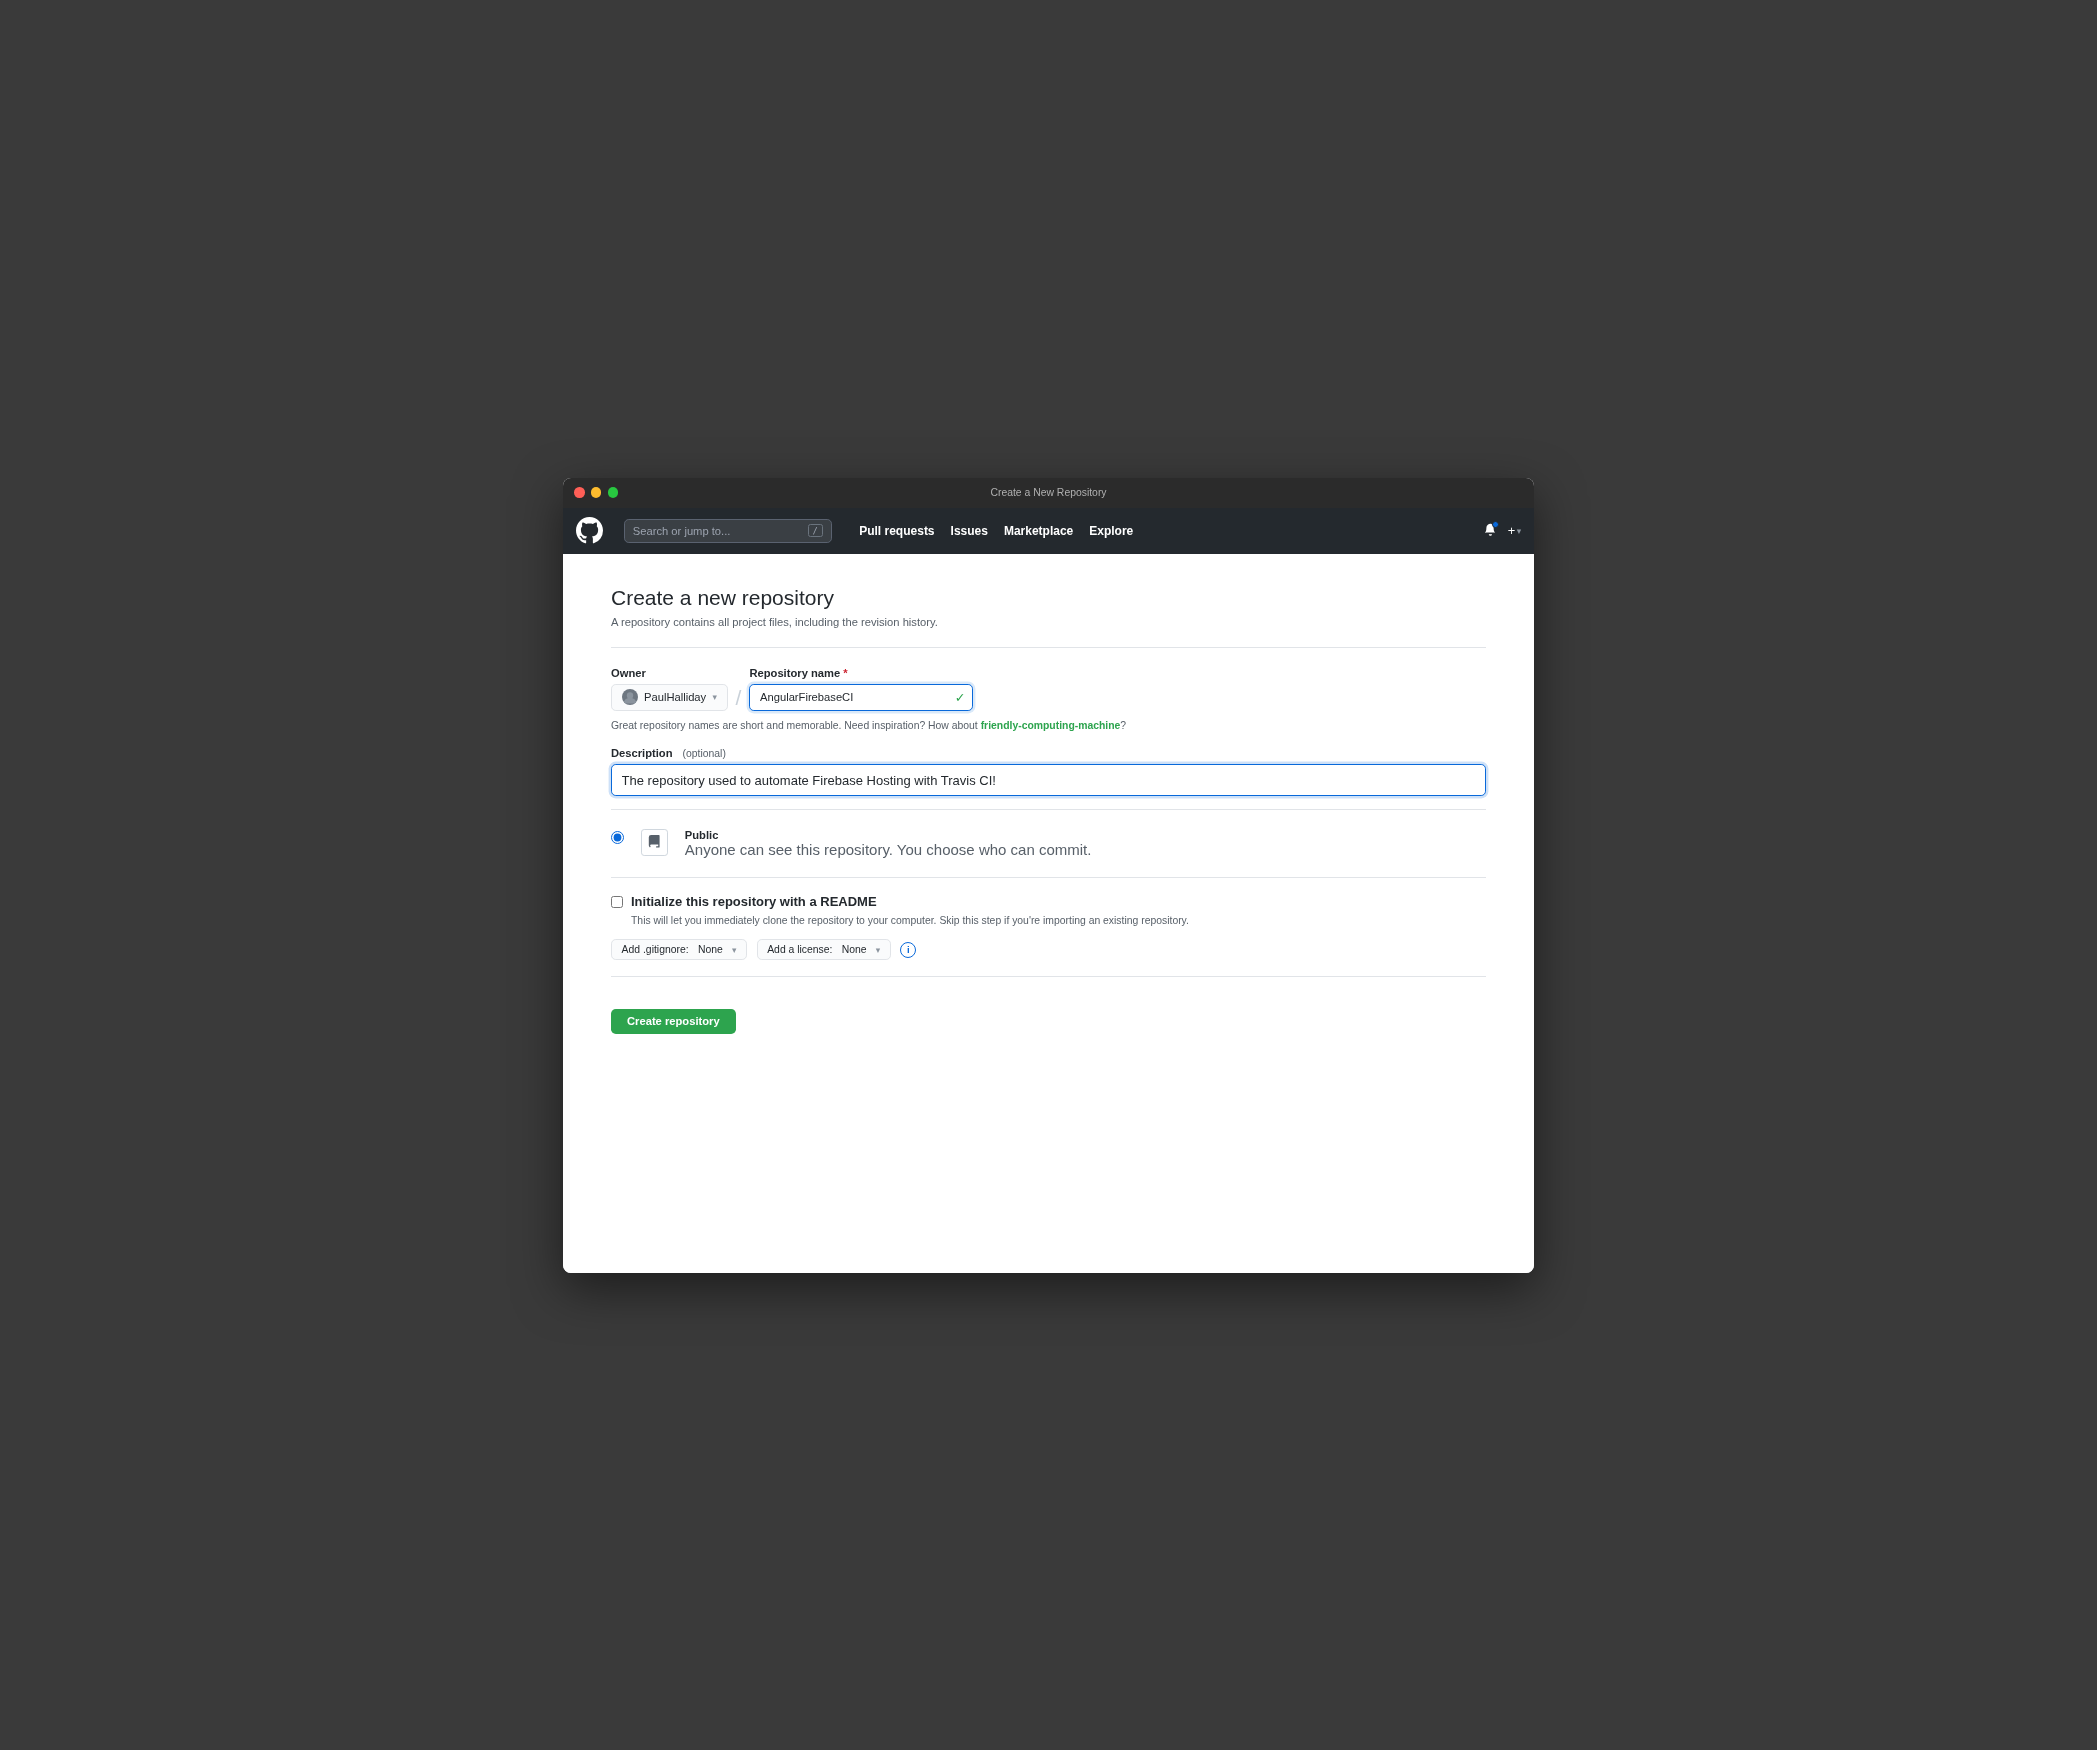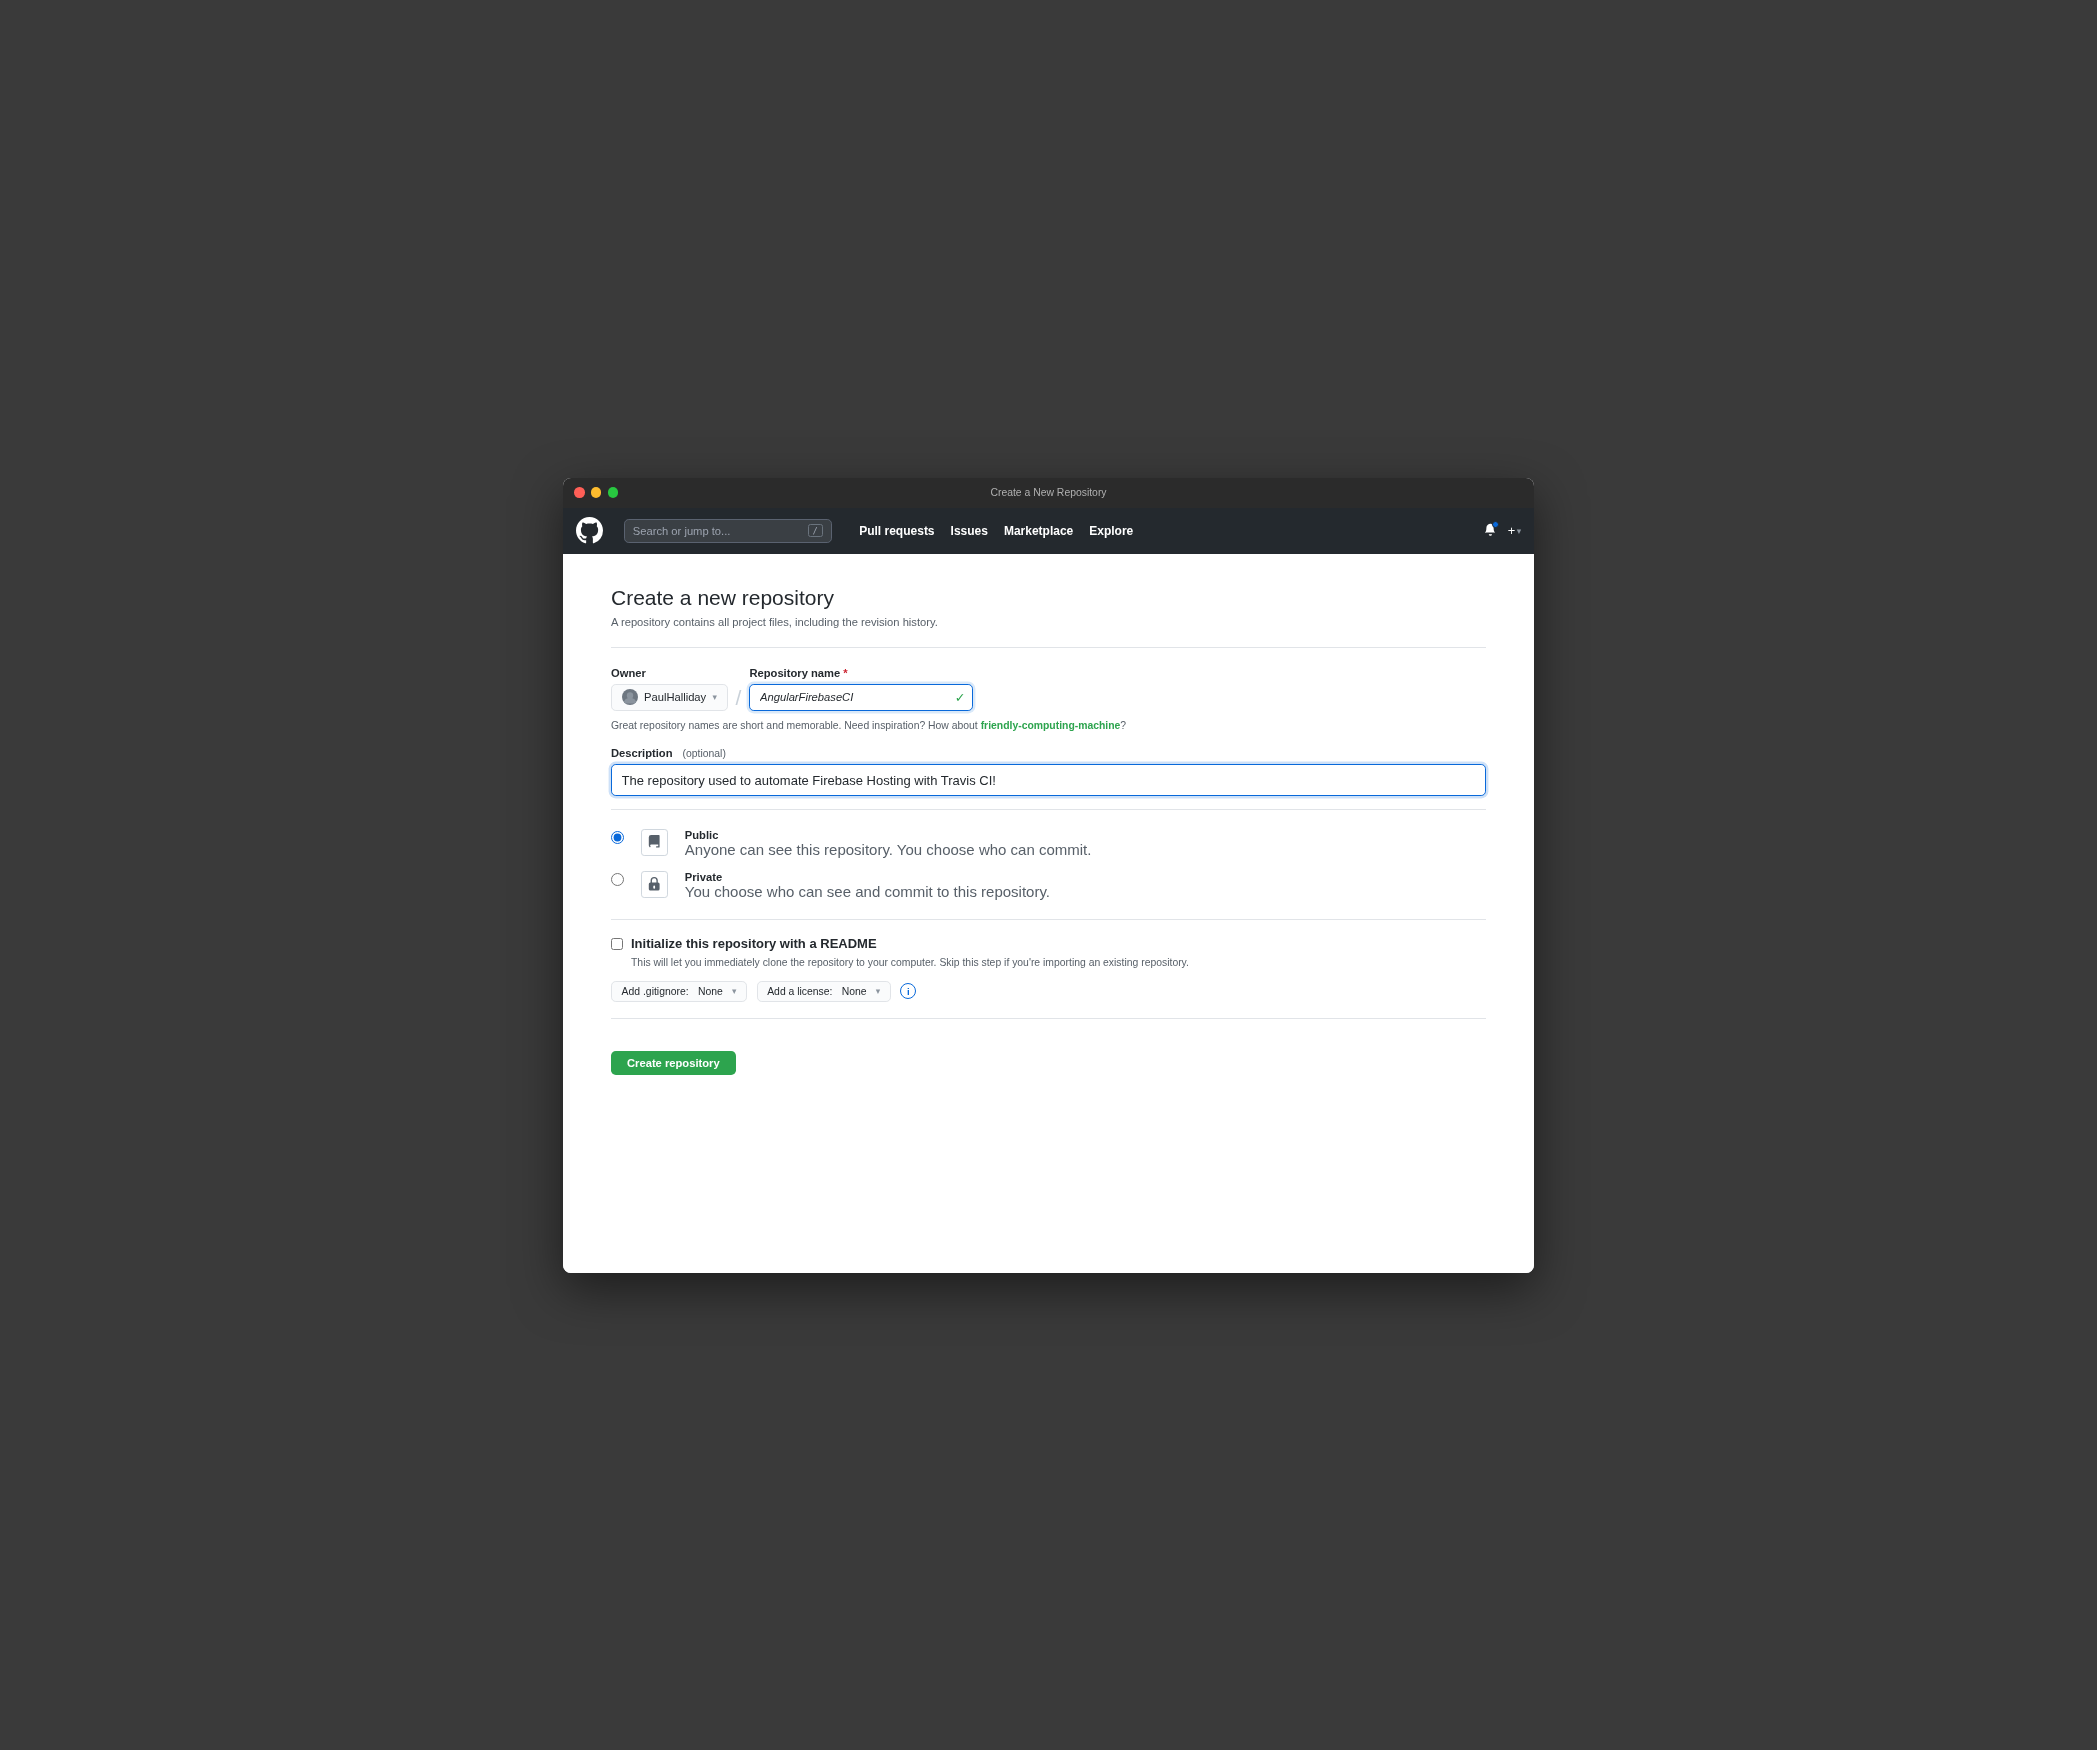--- a/index.html
+++ b/index.html
@@ -247,21 +247,20 @@
     .repo-name-input {
       border: 0.8px solid #0969da;
       border-radius: 4.8px;
       padding: 4.8px 29px 4.8px 9.6px;
       font-size: 11.2px;
       color: #24292e;
       width: 224px;
       height: 27px;
       outline: none;
       box-shadow: 0 0 0 2.4px rgba(9,105,218,0.15);
-      font-style: italic;
     }
 
     .input-check {
       position: absolute;
       right: 8px;
       color: #2da44e;
       font-size: 12.8px;
     }
 
     .inspiration-text {
@@ -536,33 +535,20 @@
           <svg width="14.4" height="14.4" viewBox="0 0 16 16" fill="#57606a">
             <path d="M2 2.5A2.5 2.5 0 014.5 0h8.75a.75.75 0 01.75.75v12.5a.75.75 0 01-.75.75h-2.5a.75.75 0 110-1.5h1.75v-2h-8a1 1 0 00-.714 1.7.75.75 0 01-1.072 1.05A2.495 2.495 0 012 11.5v-9zm10.5-1V9h-8c-.356 0-.694.074-1 .208V2.5a1 1 0 011-1h8z"></path>
           </svg>
         </div>
         <div class="visibility-text">
           <h3>Public</h3>
           <p>Anyone can see this repository. You choose who can commit.</p>
         </div>
       </div>
 
-      <div class="visibility-option">
-        <input type="radio" class="visibility-radio" name="visibility" style="">
-        <div class="visibility-icon">
-
-          <svg width="14.4" height="14.4" viewBox="0 0 16 16" fill="#57606a">
-            <path d="M4 4v2h-.25A1.75 1.75 0 002 7.75v5.5c0 .966.784 1.75 1.75 1.75h8.5A1.75 1.75 0 0014 13.25v-5.5A1.75 1.75 0 0012.25 6H12V4a4 4 0 10-8 0zm6.5 2H5.5V4a2.5 2.5 0 015 0v2zM8 9.5a1 1 0 011 1v1.5a1 1 0 11-2 0v-1.5a1 1 0 011-1z"></path>
-          </svg>
-        </div>
-        <div class="visibility-text">
-          <h3>Private</h3>
-          <p>You choose who can see and commit to this repository.</p>
-        </div>
-      </div>
 
     </div>
 
     <hr class="section-divider">
 
     
     <div class="init-section">
       <div class="init-row">
         <input type="checkbox" class="init-checkbox" style="">
         <label class="init-label">Initialize this repository with a README</label>

